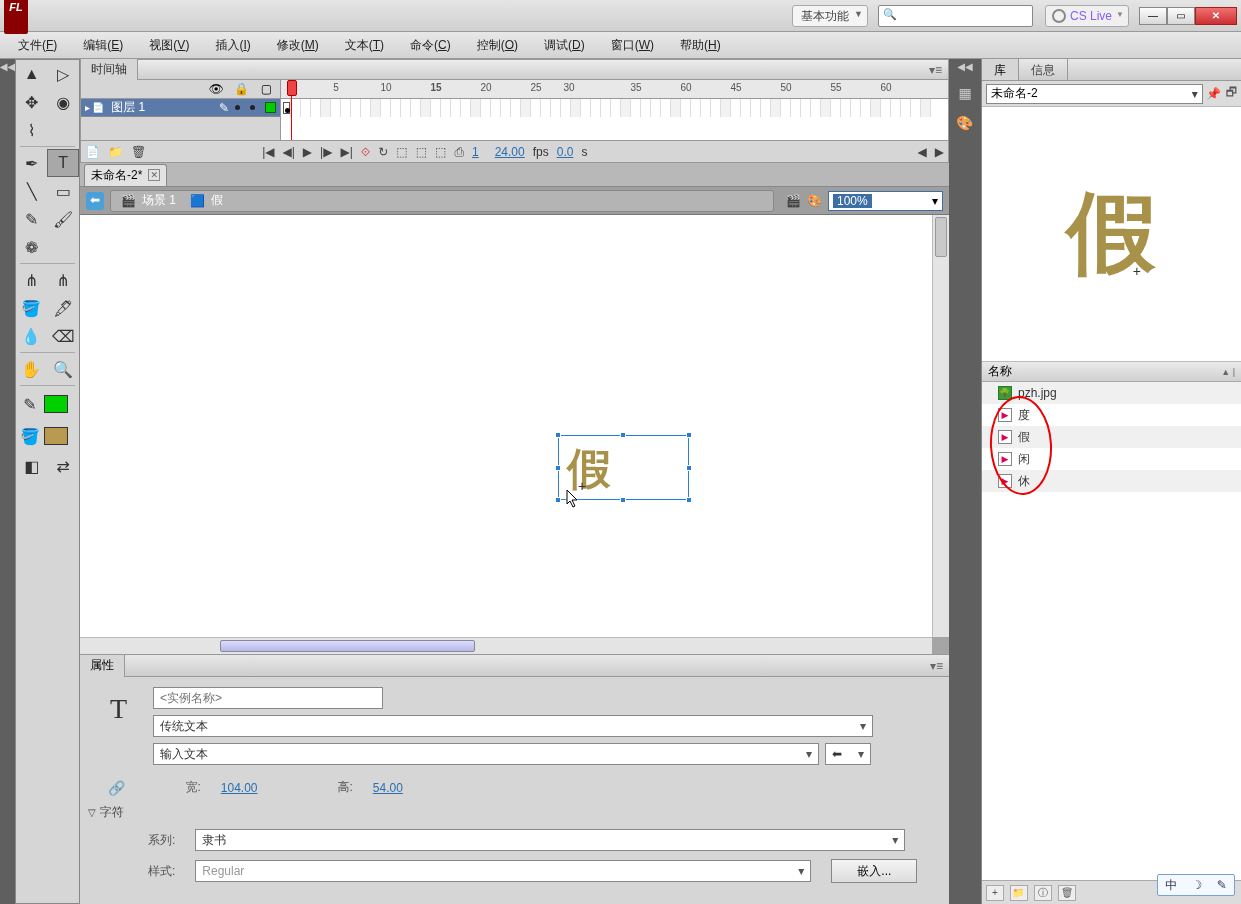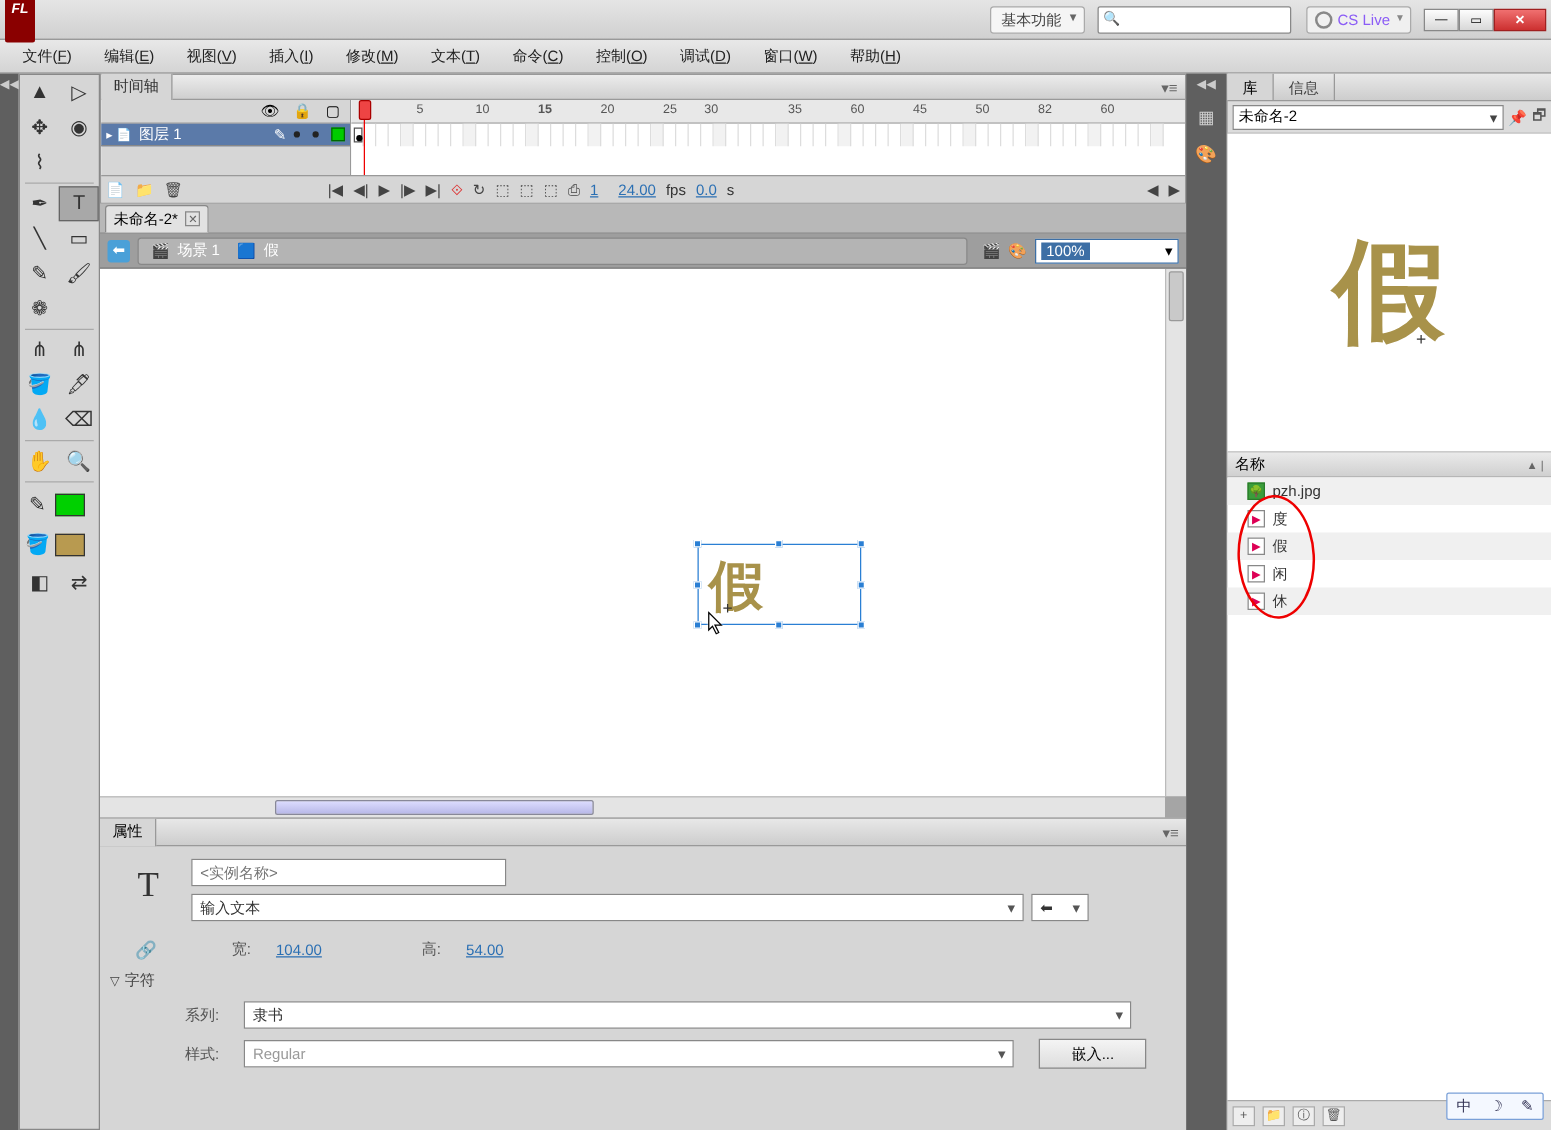--- a/index.html
+++ b/index.html
@@ -257,21 +257,21 @@
               <span class="n" style="left: 55px;">5</span>
               <span class="n" style="left: 105px;">10</span>
               <span class="n" style="left: 155px; font-weight: bold;">15</span>
               <span class="n" style="left: 205px;">20</span>
               <span class="n" style="left: 255px;">25</span>
               <span class="n" style="left: 288px;">30</span>
               <span class="n" style="left: 355px;">35</span>
               <span class="n" style="left: 405px;">60</span>
               <span class="n" style="left: 455px;">45</span>
               <span class="n" style="left: 505px;">50</span>
-              <span class="n" style="left: 555px;">82</span>
+              <span class="n" style="left: 555px;">55</span>
               <span class="n" style="left: 605px;">60</span>
             </div>
           <div class="tl-frames" id="frames">
               <div class="cell" style="left: 0px;"></div>
               <div class="cell" style="left: 10px;"></div>
               <div class="cell" style="left: 20px;"></div>
               <div class="cell" style="left: 30px;"></div>
               <div class="cell" style="left: 40px; background: rgb(242, 242, 242);"></div>
               <div class="cell" style="left: 50px;"></div>
               <div class="cell" style="left: 60px;"></div>
@@ -420,21 +420,24 @@
 
     <div class="props">
       <div class="tabrow">
           <div class="t">属性</div>
           <div style="flex:1"></div>
           <div style="padding:0 6px;color:#666">▾≡</div>
         </div>
       <div class="body">
         <div class="Ticon">T</div>
         <div class="fields">
-          <input style="width: 252px;" placeholder="&lt;实例名称&gt;">
+          <input style="width: 230px;" placeholder="&lt;实例名称&gt;">
+          <div class="dd2" style="width:720px">
+              <span>传统文本</span>
+            </div>
           <div style="display:flex;gap:6px">
             <div class="dd2" style="width:666px">
                 <span>输入文本</span>
               </div>
             <div class="dd2" style="width:46px">
                 <span>⬅</span>
               </div>
           </div>
         </div>
       </div>

